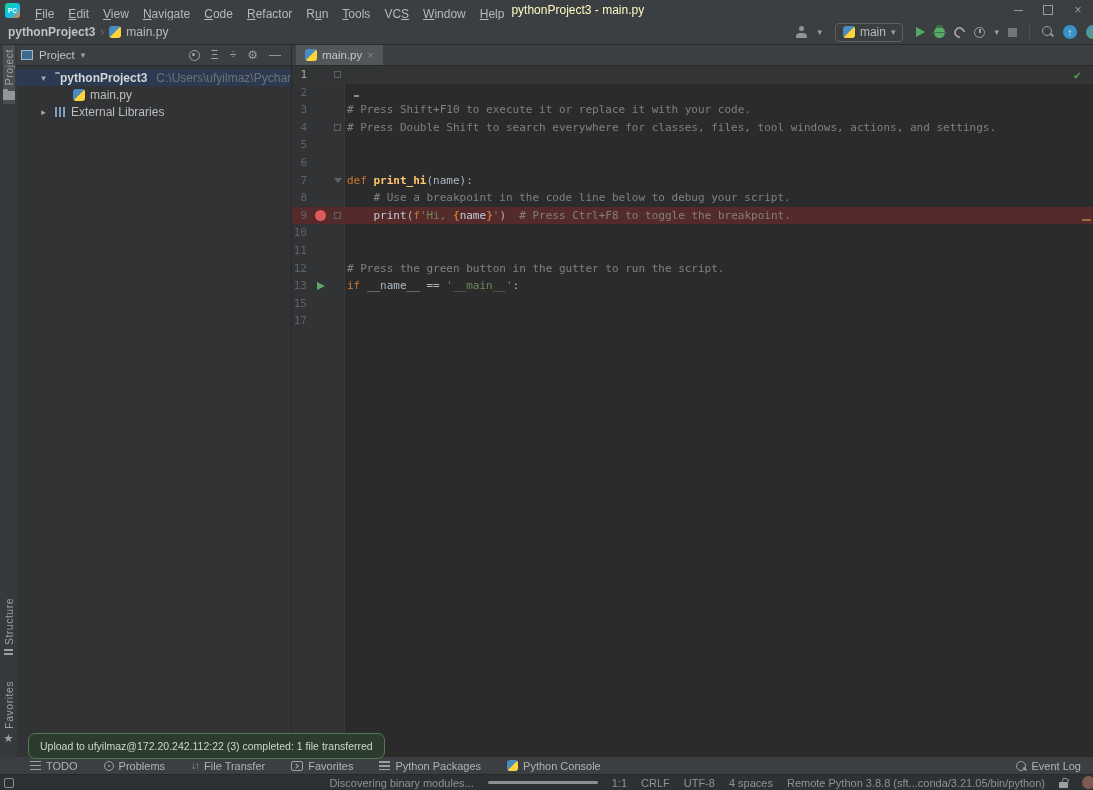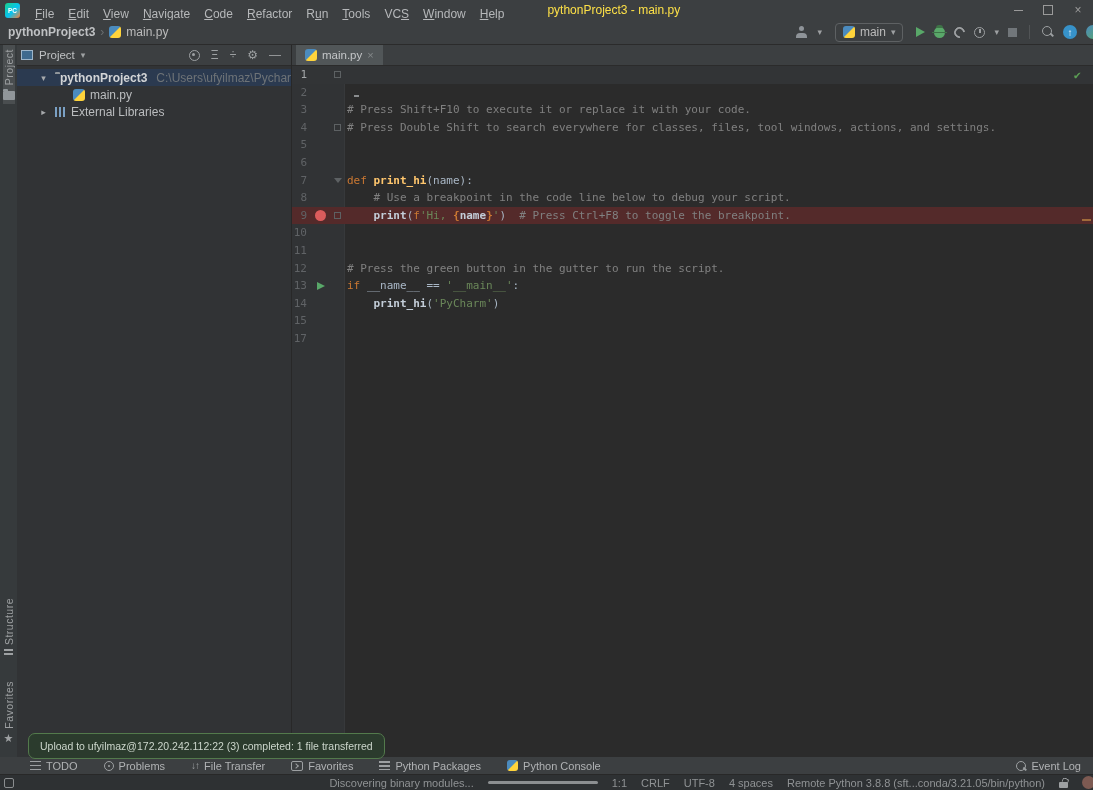--- a/index.html
+++ b/index.html
@@ -9,21 +9,21 @@
         background:#2b2b2b;user-select:none}
   
   #titlebar{position:absolute;left:0;top:0;width:1093px;height:20px;background:#3c3f41;
             display:flex;align-items:center;font-size:12px}
   .pc-logo{width:15px;height:15px;margin:0 8px 0 5px;border-radius:3px;flex:0 0 auto;
            background:linear-gradient(135deg,#1bd08a 0%,#07c3f2 55%,#fc7d35 100%);
            display:flex;align-items:center;justify-content:center;
            font-size:6.5px;font-weight:bold;color:#fff}
   .menu-item{padding:4px 7px;height:20px;line-height:20px;color:#b6b8ba;cursor:default}
   .mn{text-decoration:underline}
-  #win-title{margin-left:36px;color:#fde047}
+  #win-title{color:#fef9c3}
   #win-controls{margin-left:auto;display:flex;height:20px}
   .wc{width:30px;height:20px;display:flex;align-items:center;justify-content:center;color:#9a9a9a;font-size:12px}
   .wc-min::before{content:"";width:9px;height:1px;background:#9a9a9a}
   .wc-max::before{content:"";width:8px;height:8px;border:1px solid #9a9a9a}
   
   #navbar{position:absolute;left:0;top:20px;width:1093px;height:25px;background:#3c3f41;
           border-bottom:1px solid #2b2b2b;display:flex;align-items:center;font-size:12px}
   #breadcrumb{display:flex;align-items:center;padding-left:8px;gap:5px}
   .crumb-b{font-weight:bold;color:#bfc1c3}
   .crumb-sep{color:#6a6e70}
@@ -97,21 +97,21 @@
   .ln.bright{color:#a4a7a9}
   .bdg{width:27px;flex:0 0 auto;display:flex;align-items:center;justify-content:center}
   .fold{width:13px;flex:0 0 auto;display:flex;align-items:center}
   .fold-box{width:7px;height:7px;border:1px solid #5d6163}
   .fold-pent{width:0;height:0;border-left:4px solid transparent;border-right:4px solid transparent;border-top:5px solid #5d6163}
   .codetext{white-space:pre}
   .c-com{color:#808080}
   .c-kw{color:#cc7832}
   .c-fn{color:#ffc66d;font-weight:bold}
   .c-plain{color:#a9b7c6}
-  .c-bold{color:#c3cdd8;font-weight:bold}
+  .c-bold{color:#c3cdd8;font-weight:normal}
   .c-str{color:#6a8759}
   .c-brace{color:#cc7832;font-weight:bold}
   .c-link{color:#808080;text-decoration:underline}
   .caret-bar{display:inline-block;width:1.5px;height:12px;background:#d8d8d8;vertical-align:middle;margin-right:-1px}
   .ic-bulb{position:relative;width:9px;height:9px;border-radius:50%;margin-left:5px;
            background:radial-gradient(circle at 35% 30%,#ffe082,#f0a636)}
   .ic-bulb::after{content:"";position:absolute;left:2px;top:9px;width:5px;height:2.5px;background:#8a8d8f}
   .ic-breakpoint{width:11px;height:11px;border-radius:50%;background:#db5c5c}
   .ic-runline{width:0;height:0;border-top:4.5px solid transparent;border-bottom:4.5px solid transparent;border-left:8px solid #59a869}
   .ic-check{position:absolute;right:12px;top:1px;color:#5b9e54;font-size:12px}
@@ -345,26 +345,20 @@
         </div>
         <div class="crow">
           <span class="ln">13</span>
           <span class="bdg">
             <span class="ic-runline"></span>
           </span>
           <span class="fold"></span>
           <span class="codetext"><span class="c-kw">if </span><span class="c-plain">__name__ == </span><span class="c-str">'__main__'</span><span class="c-plain">:</span></span>
         </div>
         <div class="crow">
-          <span class="ln">14</span>
-          <span class="bdg"></span>
-          <span class="fold"></span>
-          <span class="codetext"><span class="c-plain">    </span><span class="c-bold">print_hi</span><span class="c-plain">(</span><span class="c-str">'PyCharm'</span><span class="c-plain">)</span></span>
-        </div>
-        <div class="crow">
           <span class="ln">15</span>
           <span class="bdg"></span>
           <span class="fold"></span>
           <span class="codetext"></span>
         </div>
         <div class="crow">
           <span class="ln">17</span>
           <span class="bdg"></span>
           <span class="fold"></span>
           <span class="codetext"></span>

